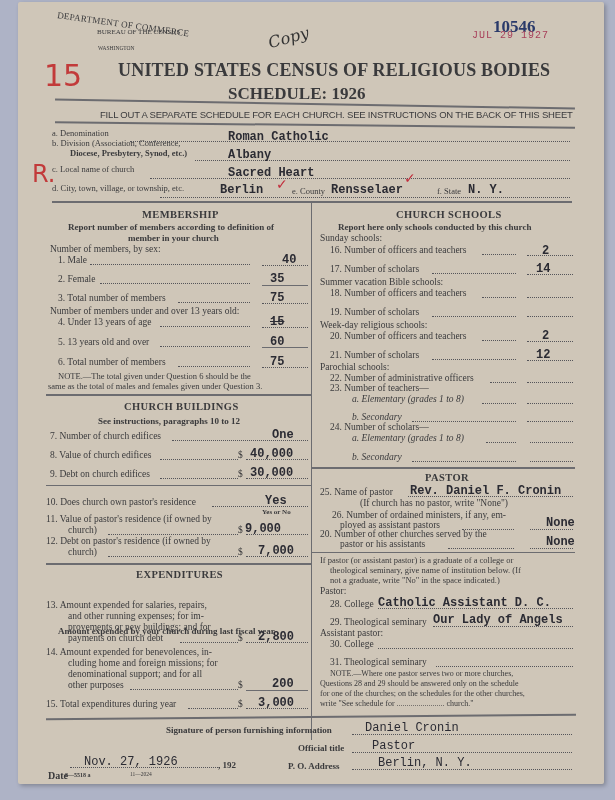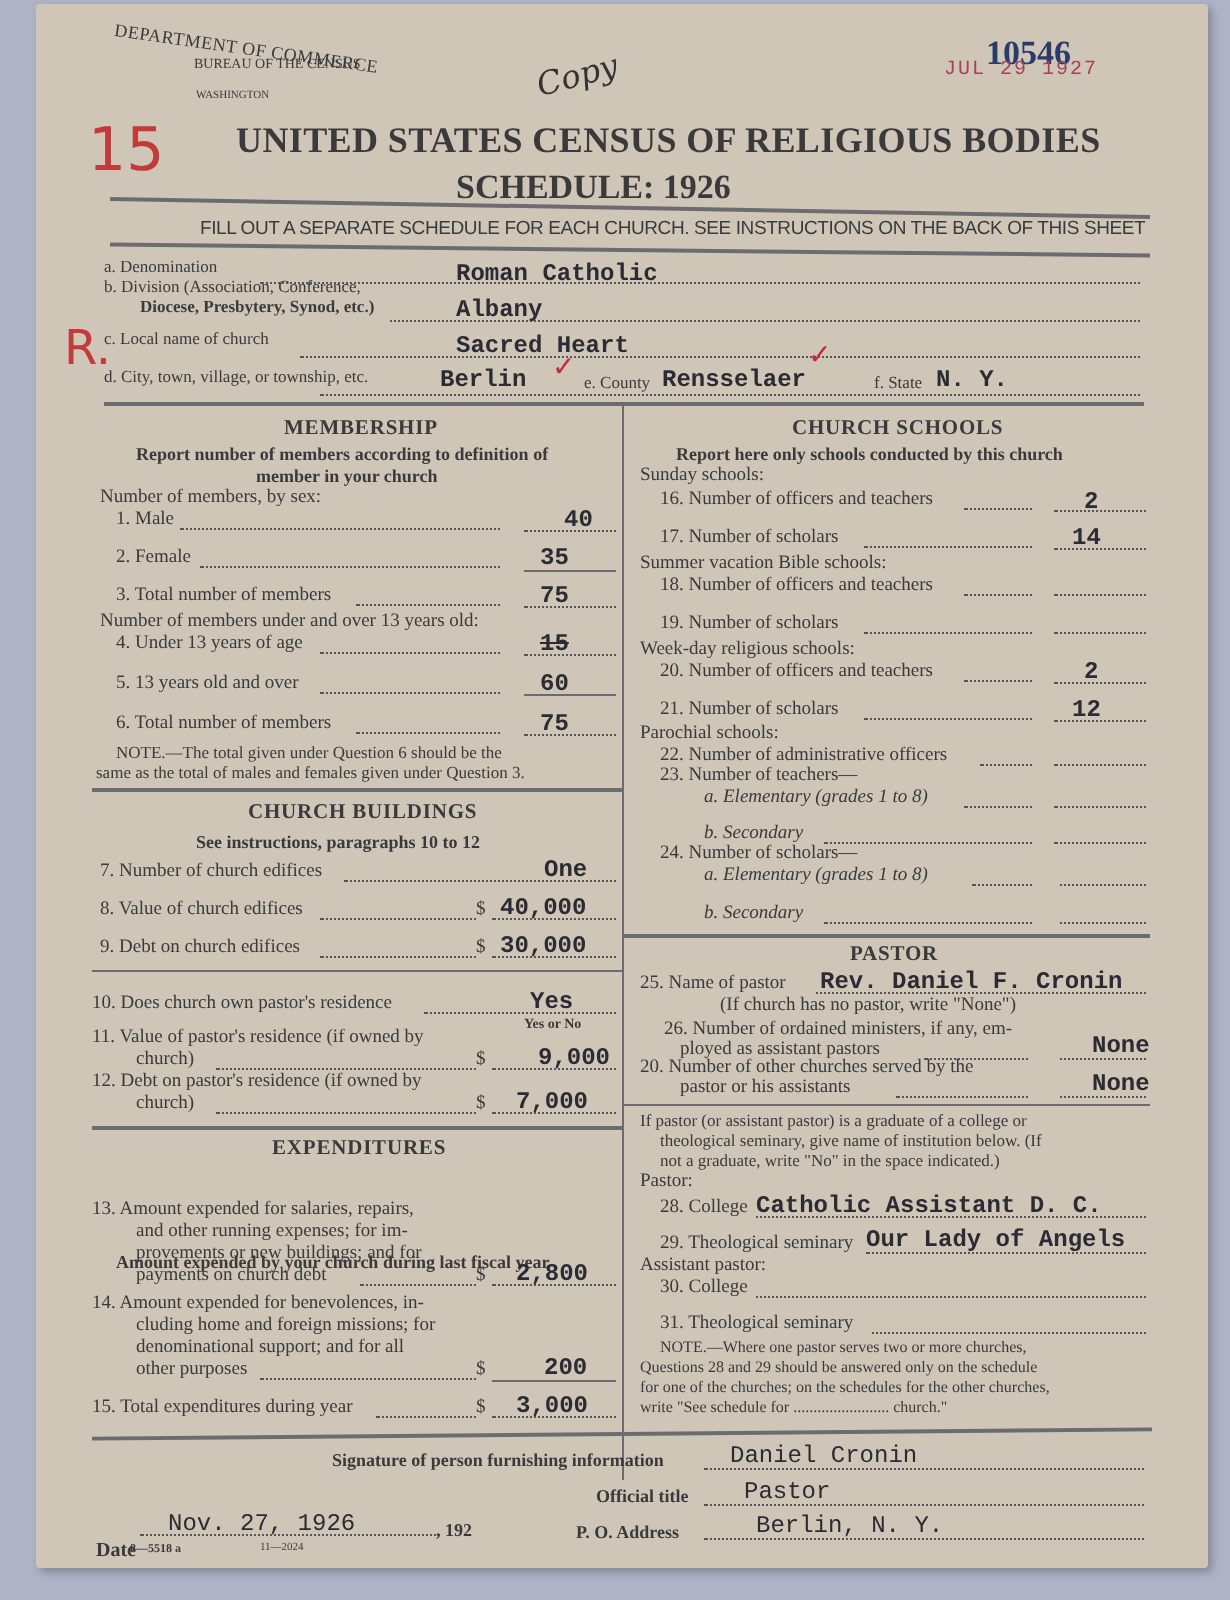--- a/index.html
+++ b/index.html
@@ -137,21 +137,21 @@
 <div class="abs lbl" style="left:46px;top:497px;">10. Does church own pastor's residence</div>
 <div class="dots" style="left:212px;top:506px;width:30px;"></div>
 <div class="abs val" style="left:265px;top:494px;">Yes</div>
 <div class="dots" style="left:243px;top:506px;width:65px;"></div>
 <div class="abs small" style="left:262px;top:508px;font-weight:bold;">Yes or No</div>
 
 <div class="abs lbl" style="left:46px;top:514px;text-align:right;">11. Value of pastor's residence (if owned by</div>
 <div class="abs lbl" style="left:68px;top:525px;">church)</div>
 <div class="dots" style="left:108px;top:534px;width:130px;"></div>
 <div class="abs lbl" style="left:238px;top:525px;">$</div>
-<div class="abs val" style="left:269px;top:522px;">9,000</div>
+<div class="abs val" style="left:245px;top:522px;">9,000</div>
 <div class="dots" style="left:246px;top:534px;width:62px;"></div>
 
 <div class="abs lbl" style="left:46px;top:536px;">12. Debt on pastor's residence (if owned by</div>
 <div class="abs lbl" style="left:68px;top:547px;">church)</div>
 <div class="dots" style="left:108px;top:556px;width:130px;"></div>
 <div class="abs lbl" style="left:238px;top:547px;">$</div>
 <div class="abs val" style="left:258px;top:544px;">7,000</div>
 <div class="dots" style="left:246px;top:556px;width:62px;"></div>
 <div class="rule" style="left:46px;top:563px;width:265px;"></div>
 

